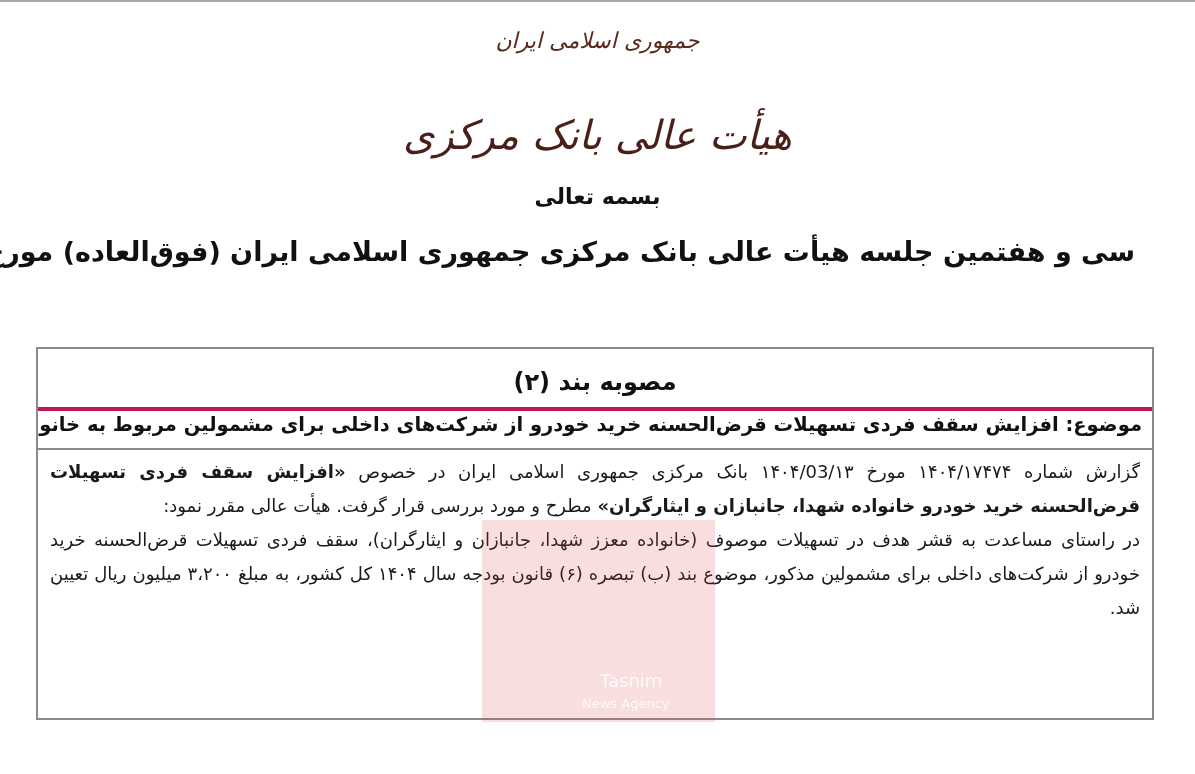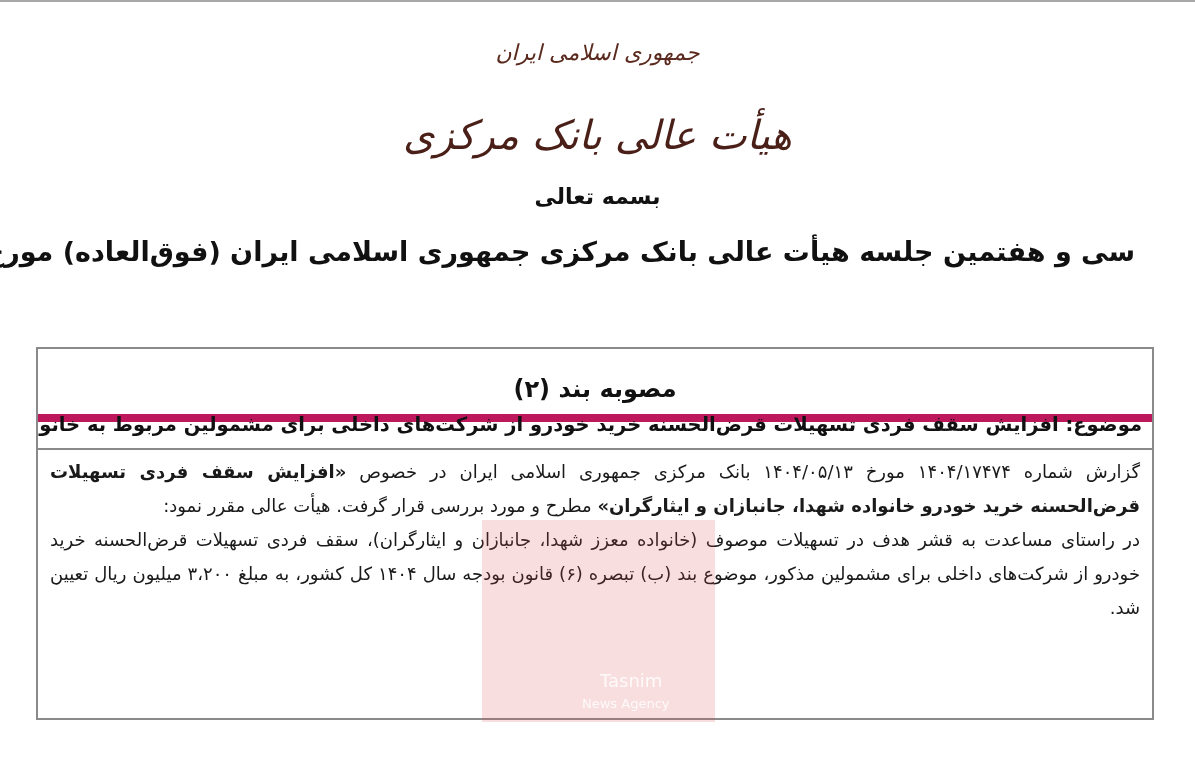--- a/index.html
+++ b/index.html
@@ -30,21 +30,20 @@
   }
   .lh-country {
     position: absolute;
     left: 0; right: 0;
     top: 28px;
     font-family: "DejaVu Serif", serif;
     font-style: italic;
     font-size: 22px;
     color: #5a2a1e;
     text-align: center;
-    margin-top: 12px;
   }
   .lh-board {
     position: absolute;
     left: 0; right: 0;
     top: 112px;
     font-family: "DejaVu Serif", serif;
     font-style: italic;
     font-size: 40px;
     color: #4a1f18;
     text-align: center;
@@ -78,23 +77,23 @@
     top: 347px;
     width: 1118px;
     height: 373px;
     border: 2px solid #8a8a8a;
     box-sizing: border-box;
     direction: rtl;
     background: transparent;
   }
   .row-heading {
     position: absolute;
-    left: 0; right: 0; top: 15px;
+    left: 0; right: 0; top: 8px;
     height: 50px;
-    border-bottom: 8px solid #be185d;
+    border-bottom: 4px solid #be185d;
     display: flex;
     align-items: center;
     justify-content: center;
     font-weight: bold;
     font-size: 24px;
     color: #111;
   }
   .row-subject {
     position: absolute;
     left: 0; right: 0; top: 51px;
@@ -177,21 +176,21 @@
   <div class="lh-board">هیأت عالی بانک مرکزی</div>
   <div class="lh-basmala">بسمه تعالی</div>
 </div>
 
 <div class="session-title">سی و هفتمین جلسه هیأت عالی بانک مرکزی جمهوری اسلامی ایران (فوق‌العاده) مورخ ۱۴۰۴/۰۵/۲۸</div>
 
 <div class="resolution-table">
   <div class="row-heading">مصوبه بند (۲)</div>
   <div class="row-subject">موضوع: افزایش سقف فردی تسهیلات قرض‌الحسنه خرید خودرو از شرکت‌های داخلی برای مشمولین مربوط به خانواده شهدا، جانبازان و ایثارگران</div>
   <div class="row-body">
-    <p><span>گزارش شماره ۱۴۰۴/۱۷۴۷۴ مورخ ۱۴۰۴/۰۵/۱۳ بانک مرکزی جمهوری اسلامی ایران در خصوص </span><span class="bold">«افزایش سقف فردی تسهیلات قرض‌الحسنه خرید خودرو خانواده شهدا، جانبازان و ایثارگران»</span><span> مطرح و مورد بررسی قرار گرفت. هیأت عالی مقرر نمود:</span></p>
+    <p><span>گزارش شماره ۱۴۰۴/۱۷۴۷۴ مورخ ۱۴۰۴/03/۱۳ بانک مرکزی جمهوری اسلامی ایران در خصوص </span><span class="bold">«افزایش سقف فردی تسهیلات قرض‌الحسنه خرید خودرو خانواده شهدا، جانبازان و ایثارگران»</span><span> مطرح و مورد بررسی قرار گرفت. هیأت عالی مقرر نمود:</span></p>
     <p>در راستای مساعدت به قشر هدف در تسهیلات موصوف (خانواده معزز شهدا، جانبازان و ایثارگران)، سقف فردی تسهیلات قرض‌الحسنه خرید خودرو از شرکت‌های داخلی برای مشمولین مذکور، موضوع بند (ب) تبصره (۶) قانون بودجه سال ۱۴۰۴ کل کشور، به مبلغ ۳،۲۰۰ میلیون ریال تعیین شد.</p>
   </div>
 </div>
 
 <div class="watermark">
   <div class="wm-brand">Tasnim</div>
   <div class="wm-sub">News Agency</div>
 </div>
 
 </body></html>

